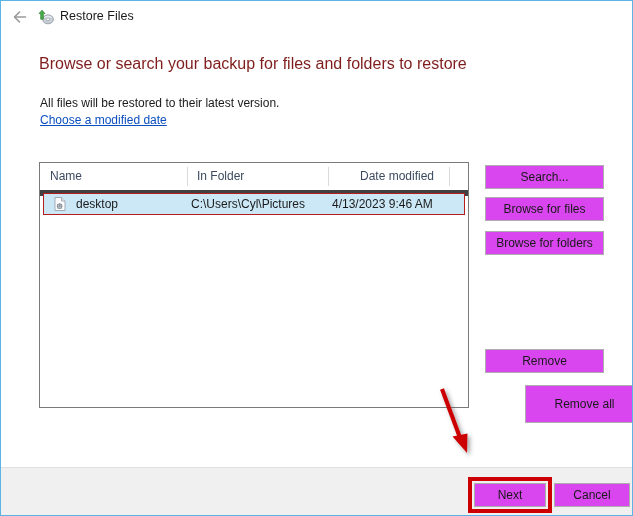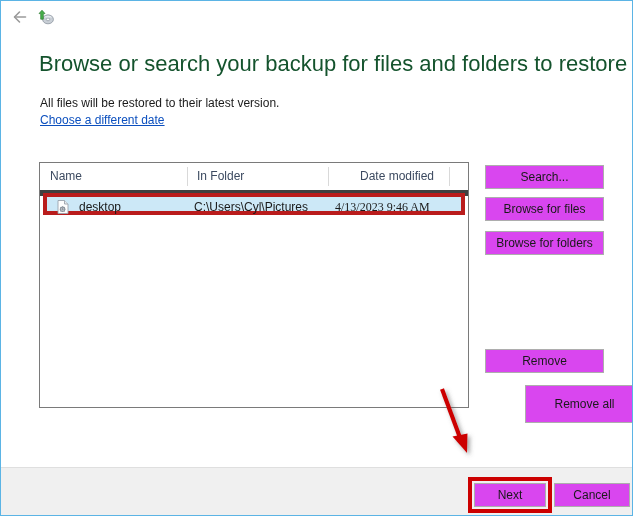--- a/index.html
+++ b/index.html
@@ -58,22 +58,22 @@
     font-size: 12.5px;
     color: #1a1a1a;
     line-height: 18px;
     white-space: nowrap;
   }
 
   
   .page-title {
     position: absolute;
     left: 38px; top: 52px;
-    font-size: 22px;
-    color: #14532d;
+    font-size: 16px;
+    color: #7f1d1d;
     white-space: nowrap;
     line-height: 22px;
   }
   .subtitle {
     position: absolute;
     left: 39px; top: 94px;
     font-size: 12px;
     color: #1a1a1a;
     line-height: 16px;
     white-space: nowrap;
@@ -132,35 +132,35 @@
   .sep-3 { left: 409px; }
 
   .row {
     position: absolute;
     left: 3px;
     top: 30px;
     width: 422px;
     height: 22px;
     box-sizing: border-box;
     background: #cce8f7;
-    border: 4px solid #b91c1c;
+    border: 1px solid #b91c1c;
     cursor: default;
   }
   .cell {
     position: absolute;
     top: 0;
     height: 20px;
     line-height: 20px;
     font-size: 12px;
     color: #1a1a1a;
     white-space: nowrap;
   }
   .cell-name   { left: 32px;  }
   .cell-folder { left: 147px; }
-  .cell-date   { left: 288px; font-family: Liberation Serif, serif; }
+  .cell-date   { left: 288px; }
 
   .file-icon {
     position: absolute;
     left: 8px; top: 2px;
     width: 16px; height: 16px;
   }
   .file-icon svg { display: block; }
 
   
   .btn {
@@ -233,27 +233,28 @@
       <svg width="18" height="18" viewBox="0 0 18 18">
 
         <ellipse cx="11" cy="12.4" rx="5.4" ry="4.4" fill="#c9cfd6" stroke="#8b949e" stroke-width="0.8"></ellipse>
         <ellipse cx="11" cy="12.4" rx="1.7" ry="1.4" fill="#ffffff" stroke="#8b949e" stroke-width="0.7"></ellipse>
         <path d="M6.2 10.4 A5.4 4.4 0 0 1 15.8 10.4" fill="#e6eaee" stroke="#8b949e" stroke-width="0.6"></path>
 
         <path d="M5 3.2 L8 6.6 L6.3 6.6 L6.3 12.2 L3.7 12.2 L3.7 6.6 L2 6.6 Z" fill="#46b04a" stroke="#2f7d33" stroke-width="0.7" stroke-linejoin="round"></path>
       </svg>
     </div>
 
+    <div class="title-text">Restore Files</div>
   </div>
 
   <div class="page-title">Browse or search your backup for files and folders to restore</div>
 
   <div class="subtitle">All files will be restored to their latest version.</div>
 
-  <a class="date-link">Choose a different date</a>
+  <a class="date-link">Choose a modified date</a>
 
   <div class="listbox">
 
     <div class="list-header">
       <div class="col col-name">Name</div>
       <div class="col-sep sep-1"></div>
 
       <div class="col col-folder">In Folder</div>
       <div class="col-sep sep-2"></div>
 

